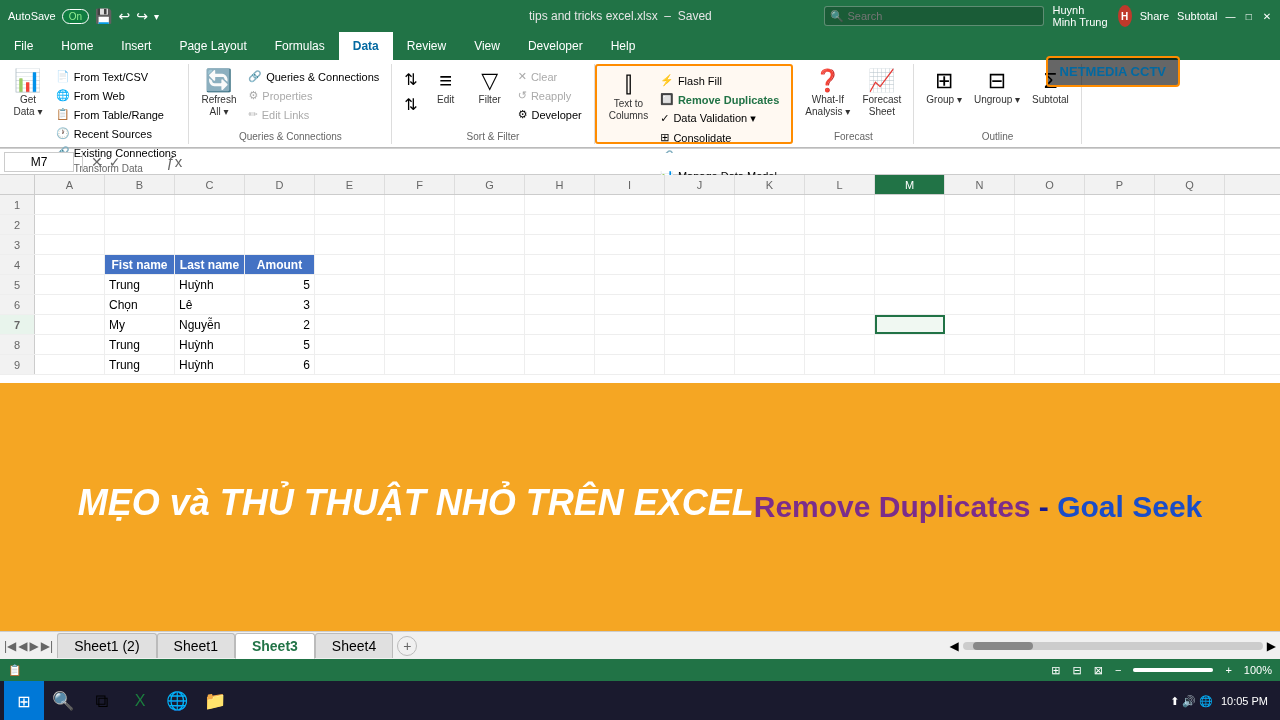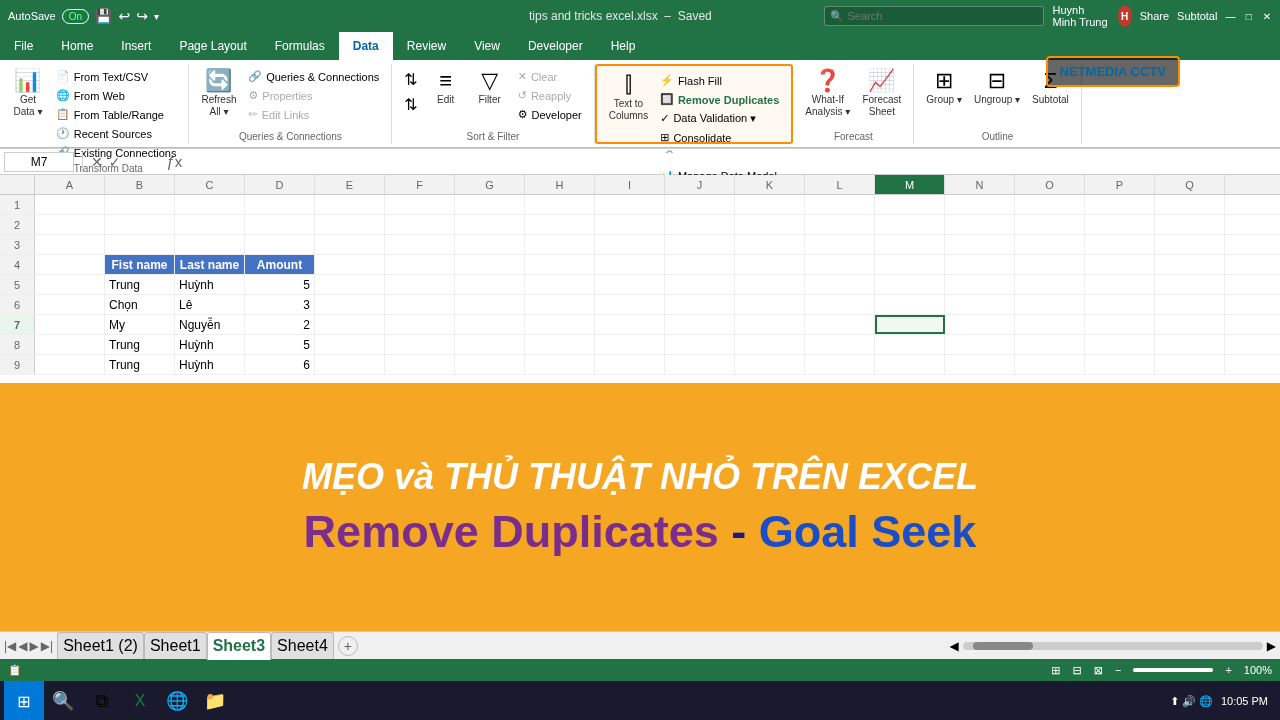--- a/index.html
+++ b/index.html
@@ -170,47 +170,47 @@
     }
     .cell.selected-cell { border: 2px solid #217346; background: #f0f8f2; }
     .cell.header-cell { background: #4472c4; color: white; font-weight: bold; justify-content: center; }
     .cell.number { justify-content: flex-end; }
 
     
     .banner {
       background: #f5a623;
       padding: 20px 40px;
       display: flex;
-      flex-direction: column;
+      flex-direction: row;
       align-items: center;
       justify-content: center;
       flex: 1;
     }
     .banner-title { font-size: 36px; font-weight: 900; color: white; font-style: italic; text-align: center; margin-bottom: 8px; }
-    .banner-subtitle { font-size: 45px; font-weight: 900; text-align: left; }
+    .banner-subtitle { font-size: 30px; font-weight: 900; text-align: right; }
     .banner-subtitle .purple { color: #7b2d8b; }
     .banner-subtitle .dash { color: #1a1a8c; font-weight: 900; }
     .banner-subtitle .blue { color: #1a4dc8; }
 
     
     .sheet-tabs-bar {
       display: flex;
       align-items: center;
       background: #f0f0f0;
       border-top: 1px solid #ccc;
       height: 28px;
       padding: 0 4px;
     }
     .sheet-nav { display: flex; gap: 2px; align-items: center; color: #666; font-size: 12px; margin-right: 4px; }
     .sheet-tab {
-      padding: 4px 5px;
+      padding: 4px 16px;
       background: #e0e0e0;
       border: 1px solid #bbb;
       border-bottom: none;
-      font-size: 16px;
+      font-size: 14px;
       cursor: pointer;
       border-radius: 3px 3px 0 0;
     }
     .sheet-tab.active { background: #fff; border-bottom: 1px solid #fff; font-weight: 600; color: #217346; }
     .add-sheet { width: 20px; height: 20px; display: flex; align-items: center; justify-content: center; cursor: pointer; border: 1px solid #bbb; border-radius: 50%; font-size: 14px; color: #666; margin-left: 4px; }
 
     
     .taskbar {
       height: 40px;
       background: #1a1a2e;

